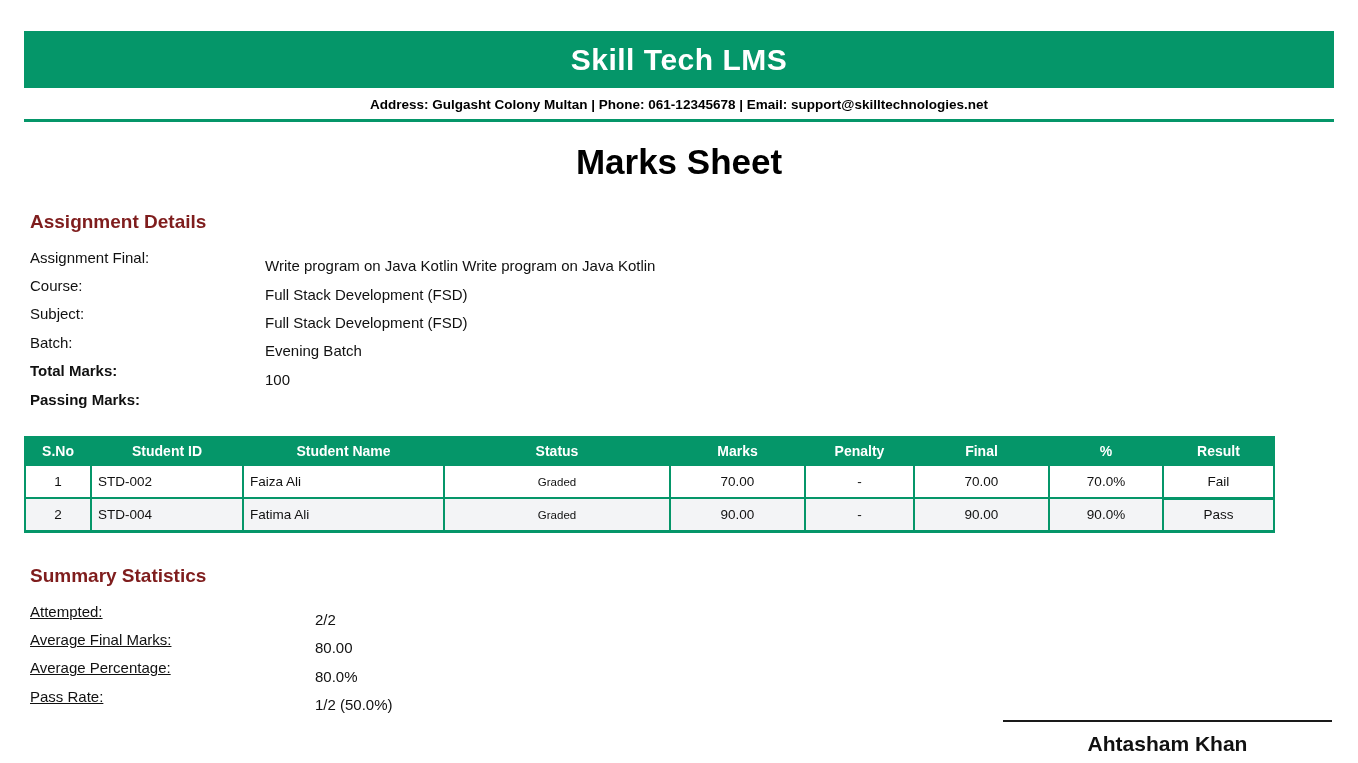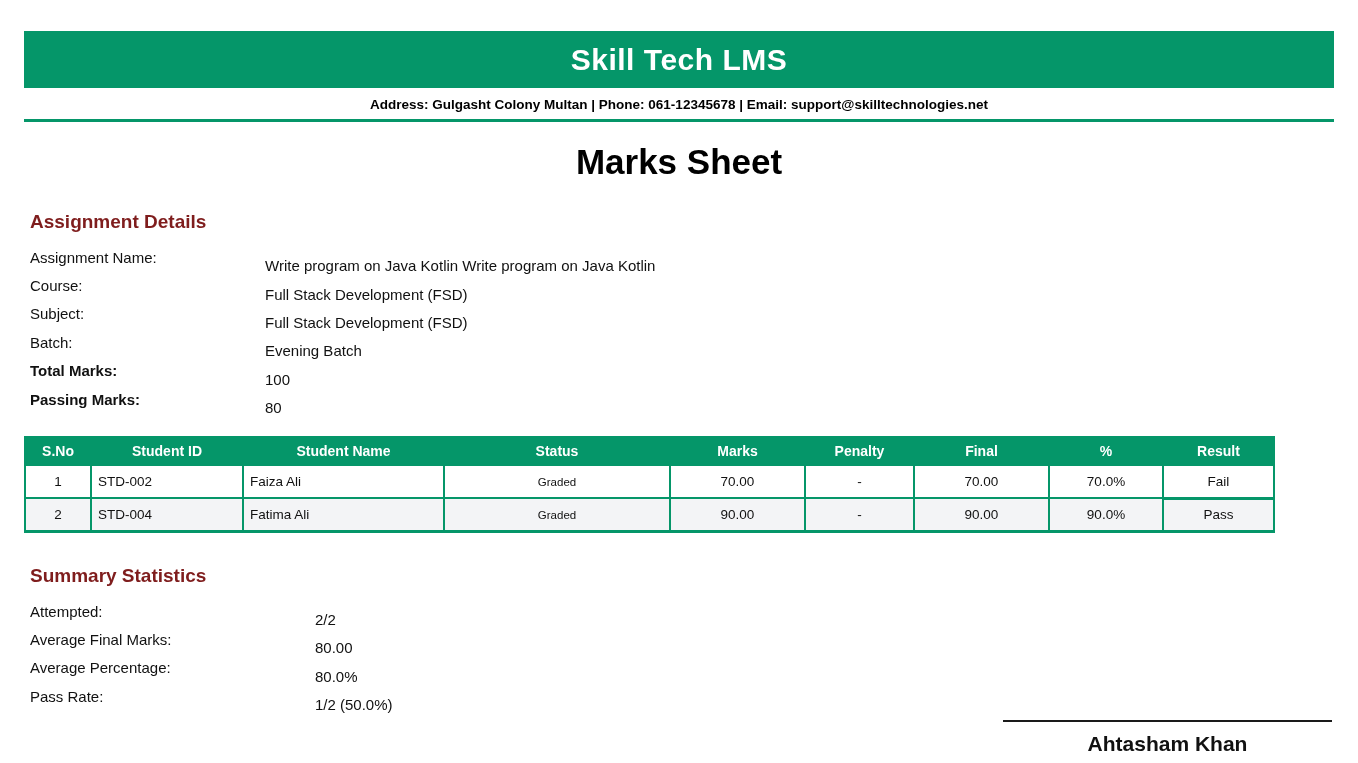--- a/index.html
+++ b/index.html
@@ -45,21 +45,21 @@
   
   .section-heading{
     margin:29px 0 0 30px;
     font-size:19px;font-weight:bold;color:#7f1d1d;
   }
   .kv-block{margin:10px 0 0 30px;}
   .kv-row{display:flex;align-items:center;height:28.4px;font-size:15px;}
   .kv-label{width:235px;flex:0 0 auto;}
   .kv-value{flex:1 1 auto;margin-top:17px;}
   .kv-bold{font-weight:bold;}
-  .summary .kv-label{width:285px;}
+  .summary .kv-label{width:285px;text-decoration:underline;}
   
   .marks-table{
     margin:23px 0 0 24px;
     border-collapse:collapse;
     width:1249px;
     table-layout:fixed;
   }
   .marks-table th,.marks-table td{
     border:2px solid var(--green);
     overflow:hidden;white-space:nowrap;
@@ -100,42 +100,41 @@
 
 <div class="address-line">Address: Gulgasht Colony Multan  |  Phone: 061-12345678  |  Email: support@skilltechnologies.net</div>
 <div class="header-divider"></div>
 
 <h1 class="page-title">Marks Sheet</h1>
 
 <h2 class="section-heading">Assignment Details</h2>
 
 <div class="kv-block">
   <div class="kv-row">
-    <span class="kv-label">Assignment Name:</span>
+    <span class="kv-label">Assignment Final:</span>
     <span class="kv-value">Write program on Java Kotlin Write program on Java Kotlin</span>
   </div>
   <div class="kv-row">
     <span class="kv-label">Course:</span>
     <span class="kv-value">Full Stack Development (FSD)</span>
   </div>
   <div class="kv-row">
     <span class="kv-label">Subject:</span>
     <span class="kv-value">Full Stack Development (FSD)</span>
   </div>
   <div class="kv-row">
     <span class="kv-label">Batch:</span>
     <span class="kv-value">Evening Batch</span>
   </div>
   <div class="kv-row">
     <span class="kv-label kv-bold">Total Marks:</span>
     <span class="kv-value">100</span>
   </div>
   <div class="kv-row">
     <span class="kv-label kv-bold">Passing Marks:</span>
-    <span class="kv-value">80</span>
   </div>
 </div>
 
 <table class="marks-table">
   <colgroup>
     <col style="width:66px">
       <col style="width:152px">
       <col style="width:201px">
     <col style="width:226px">
       <col style="width:135px">

